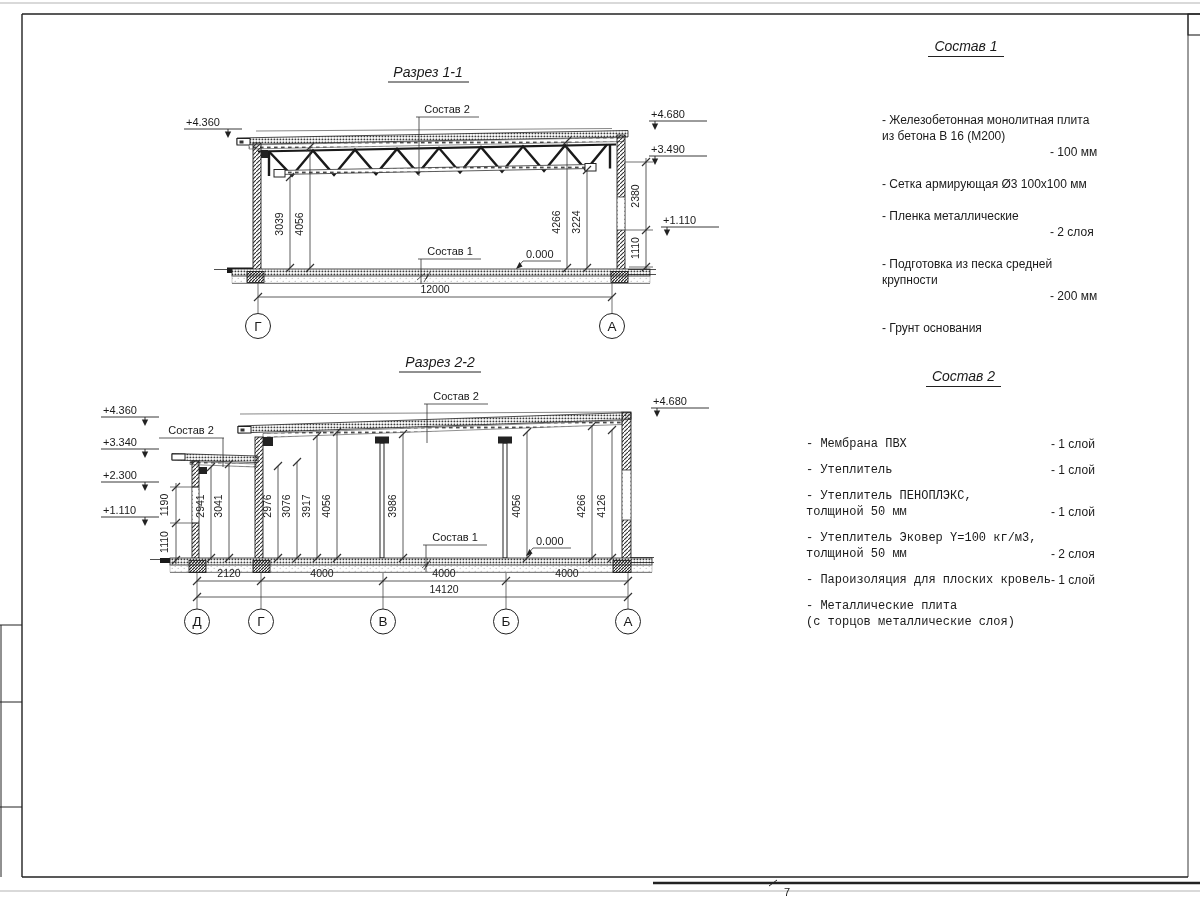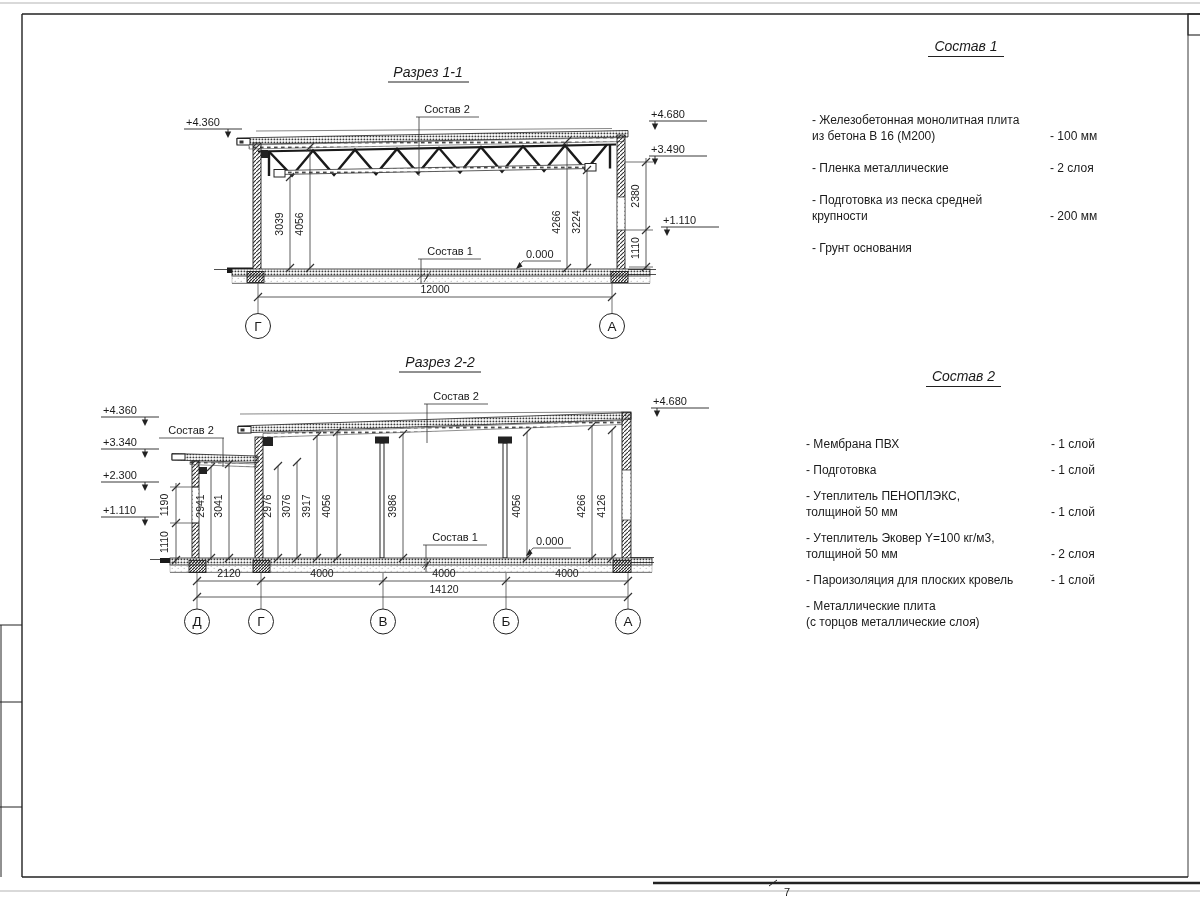--- a/index.html
+++ b/index.html
@@ -6,24 +6,24 @@
   body{width:1200px;height:900px;position:relative;overflow:hidden;
        font-family:"Liberation Sans", sans-serif;color:#1a1a1a;}
   #drawing-svg{position:absolute;left:0;top:0;}
   .mat-list{position:absolute;}
   .mat-heading{text-align:center;font-style:italic;font-size:14px;}
   .mat-heading span{border-bottom:1.2px solid #222;padding:0 6px 2px;}
   .mat-items{margin-top:52px;}
   .mat-item{display:flex;justify-content:space-between;align-items:flex-end;
             font-size:12px;line-height:16px;}
   #sostav1-list .mat-items{margin-top:58px;}
-  #sostav1-list .mat-item{margin-bottom:16px;}
+  #sostav1-list .mat-item{margin-bottom:16px;flex-direction:column;}
   #sostav2-list .mat-item{margin-bottom:10px;}
   #sostav1-list .mat-name{width:238px;}
-  #sostav2-list .mat-name{width:245px;}
+  #sostav2-list .mat-name{width:245px;font-family:Liberation Mono, monospace;}
   .mat-val{width:70px;}
   svg text{font-family:"Liberation Sans", sans-serif;fill:#1a1a1a;}
   .t-title{font-size:14px;font-style:italic;}
   .t-dim{font-size:10.5px;}
   .t-elev{font-size:11px;}
   .t-label{font-size:11px;}
   .t-axis{font-size:13.5px;}
   .t-page{font-size:11px;}
 </style>
 </head>
@@ -339,20 +339,27 @@
   <div class="mat-items">
     <div class="mat-item">
       <div class="mat-name">
           <div>- Железобетонная  монолитная плита</div>
           <div>из бетона В 16 (М200)</div>
         </div>
       <div class="mat-val">- 100 мм</div>
     </div>
     <div class="mat-item">
       <div class="mat-name">
+          <div>- Сетка армирующая Ø3 100х100 мм</div>
+          <div></div>
+        </div>
+      <div class="mat-val"></div>
+    </div>
+    <div class="mat-item">
+      <div class="mat-name">
           <div>- Пленка металлические</div>
           <div></div>
         </div>
       <div class="mat-val">-  2 слоя</div>
     </div>
     <div class="mat-item">
       <div class="mat-name">
           <div>- Подготовка из песка средней</div>
           <div>крупности</div>
         </div>
@@ -373,21 +380,21 @@
   <div class="mat-items">
     <div class="mat-item">
       <div class="mat-name">
           <div>- Мембрана ПВХ</div>
           <div></div>
         </div>
       <div class="mat-val">- 1 слой</div>
     </div>
     <div class="mat-item">
       <div class="mat-name">
-          <div>- Подготовка</div>
+          <div>- Утеплитель</div>
           <div></div>
         </div>
       <div class="mat-val">- 1 слой</div>
     </div>
     <div class="mat-item">
       <div class="mat-name">
           <div>- Утеплитель ПЕНОПЛЭКС,</div>
           <div>толщиной 50 мм</div>
         </div>
       <div class="mat-val">- 1 слой</div>

